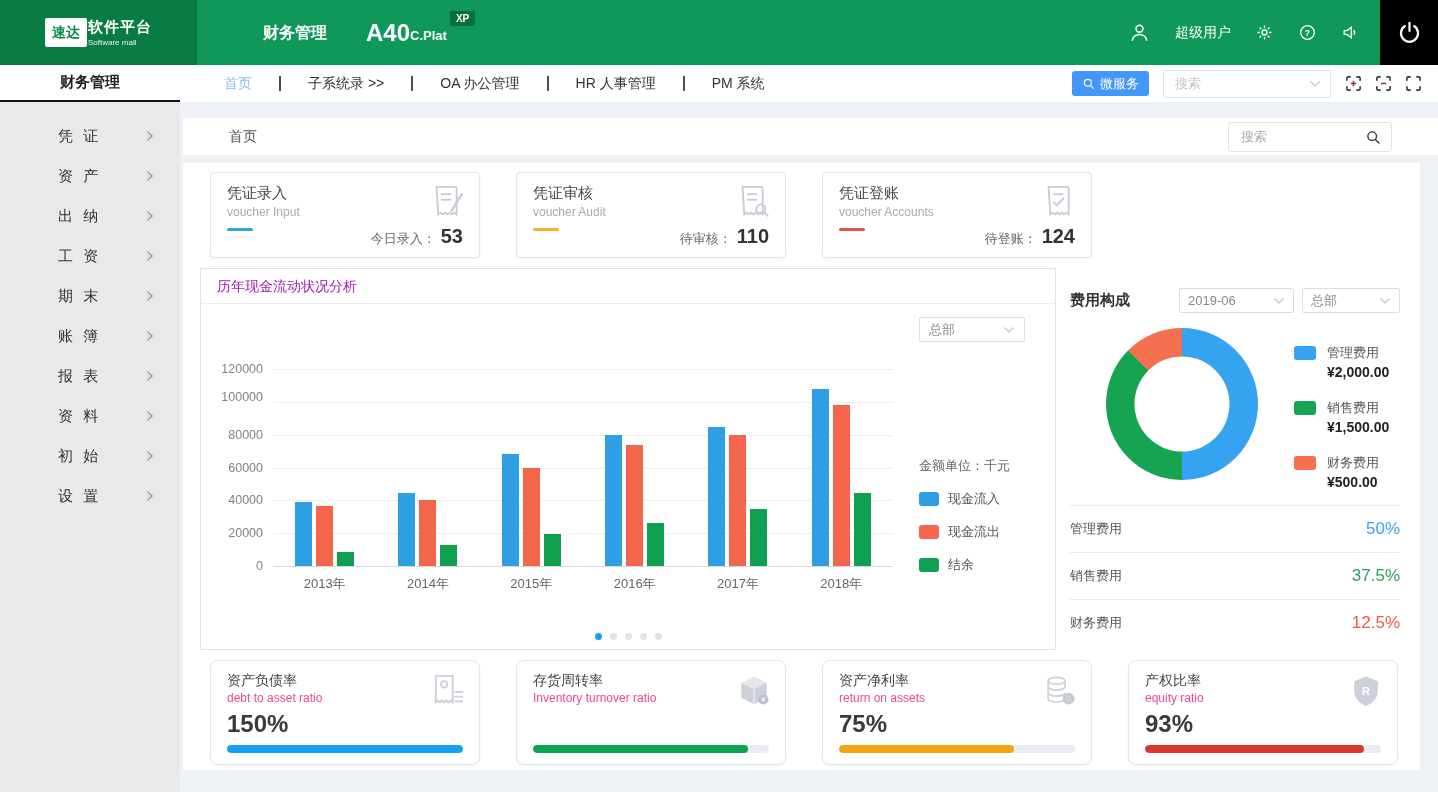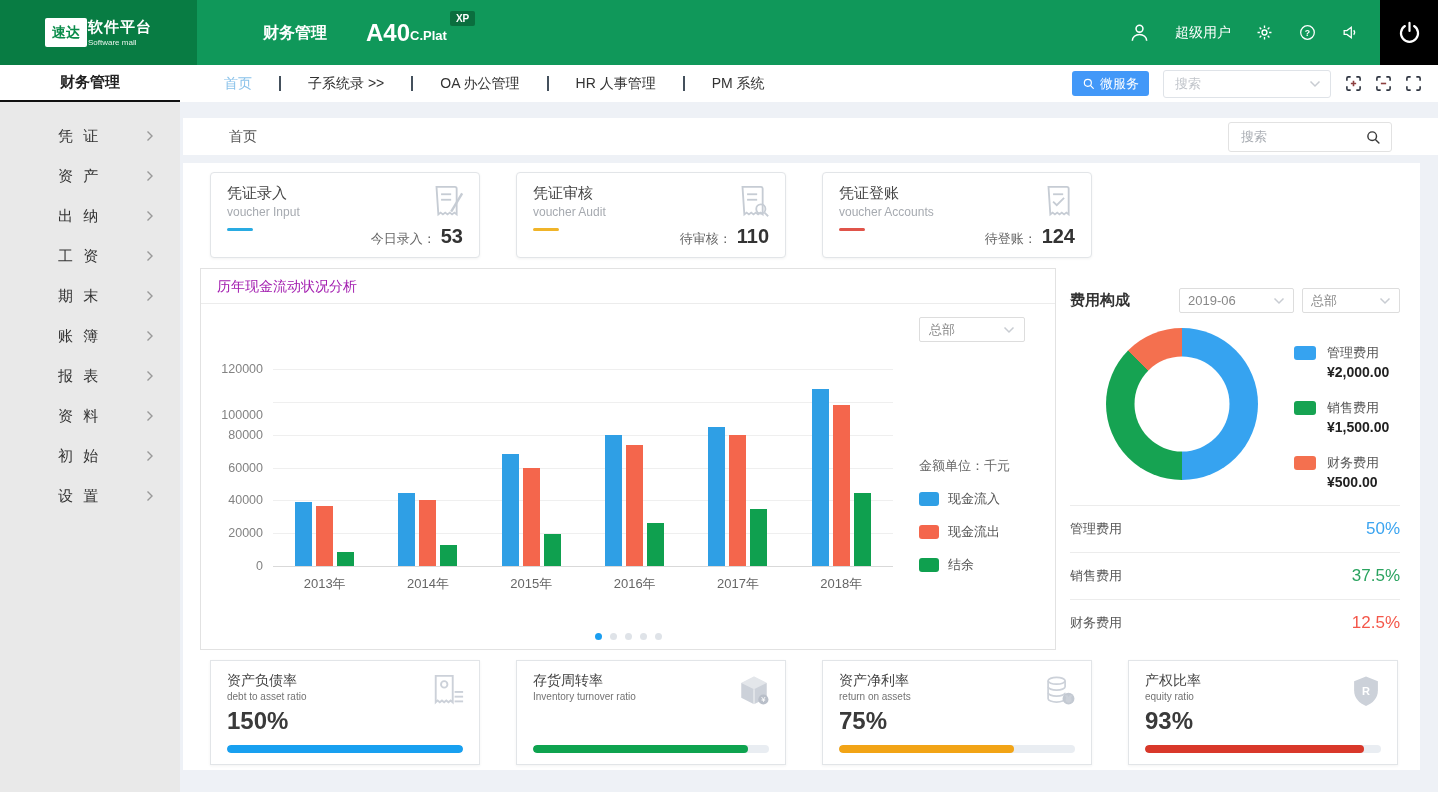--- a/index.html
+++ b/index.html
@@ -118,24 +118,24 @@
   .exp-sq{position:absolute;left:0;top:2px;width:22px;height:14px;border-radius:3px;}
   .exp-lab{font-size:13px;color:#555;}
   .exp-val{font-size:14px;font-weight:bold;color:#222;margin-top:2px;}
   .exp-rows{position:absolute;left:0;top:237px;width:330px;}
   .exp-row{height:47px;display:flex;align-items:center;justify-content:space-between;border-top:1px solid #ececec;}
   .exp-row .rl{font-size:13px;color:#555;}
   .exp-row .rp{font-size:17px;}
 
   
   .rrow{position:absolute;left:27px;top:497px;width:1188px;display:flex;gap:36px;}
-  .rcard{width:270px;height:105px;border:1px solid #e2e5e8;border-radius:0;background:#fff;position:relative;
+  .rcard{width:270px;height:105px;border:1px solid #e2e5e8;border-radius:8px;background:#fff;position:relative;
          padding:11px 16px;box-shadow:0 1px 3px rgba(0,0,0,.05);}
   .rc-title{font-size:14px;color:#444;}
-  .rc-sub{font-size:10px;color:#737373;margin-top:1px;}
+  .rc-sub{font-size:12px;color:#ec4899;margin-top:1px;}
   .rc-val{font-size:24px;font-weight:bold;color:#3a3a3a;margin-top:5px;}
   .rc-bar{position:absolute;left:16px;right:16px;bottom:11px;height:8px;border-radius:4px;background:#e9edf2;overflow:hidden;}
   .rc-fill{height:100%;border-radius:4px;}
   .rc-icon{position:absolute;right:14px;top:12px;width:34px;height:36px;color:#ccd1d9;}
 </style>
 </head>
 <body>
 
 <div class="stage">
 
@@ -409,21 +409,21 @@
           <div class="ylab" style="top: 197px;">0</div>
           <div class="gridline" style="top: 164.167px;"></div>
           <div class="ylab" style="top: 164.167px;">20000</div>
           <div class="gridline" style="top: 131.333px;"></div>
           <div class="ylab" style="top: 131.333px;">40000</div>
           <div class="gridline" style="top: 98.5px;"></div>
           <div class="ylab" style="top: 98.5px;">60000</div>
           <div class="gridline" style="top: 65.6667px;"></div>
           <div class="ylab" style="top: 65.6667px;">80000</div>
           <div class="gridline" style="top: 32.8333px;"></div>
-          <div class="ylab" style="top: 46px;">100000</div>
+          <div class="ylab" style="top: 28px;">100000</div>
           <div class="gridline" style="top: 0px;"></div>
           <div class="ylab" style="top: 0px;">120000</div>
           <div class="groups">
             <div class="group">
               <div class="bar" style="height: 64.025px; background: rgb(47, 159, 229);"></div>
               <div class="bar" style="height: 59.9208px; background: rgb(244, 102, 76);"></div>
               <div class="bar" style="height: 13.9542px; background: rgb(15, 160, 79);"></div>
             </div>
             <div class="group">
               <div class="bar" style="height: 73.0542px; background: rgb(47, 159, 229);"></div>

